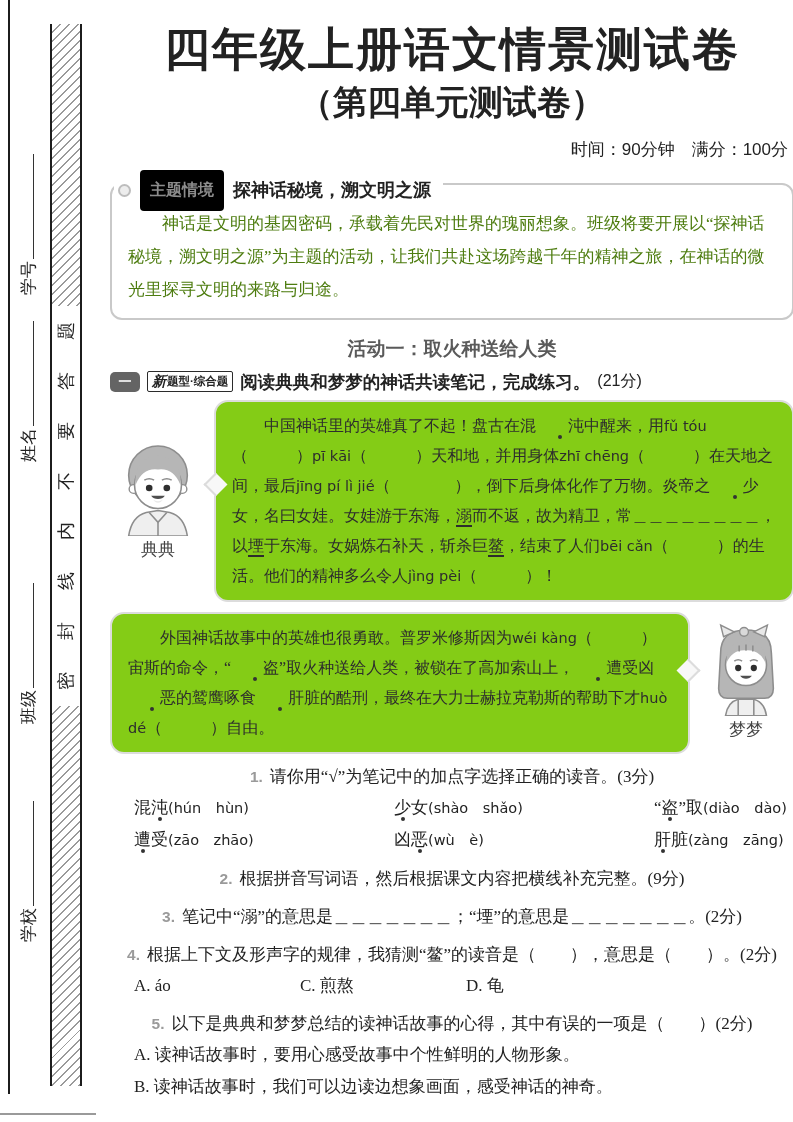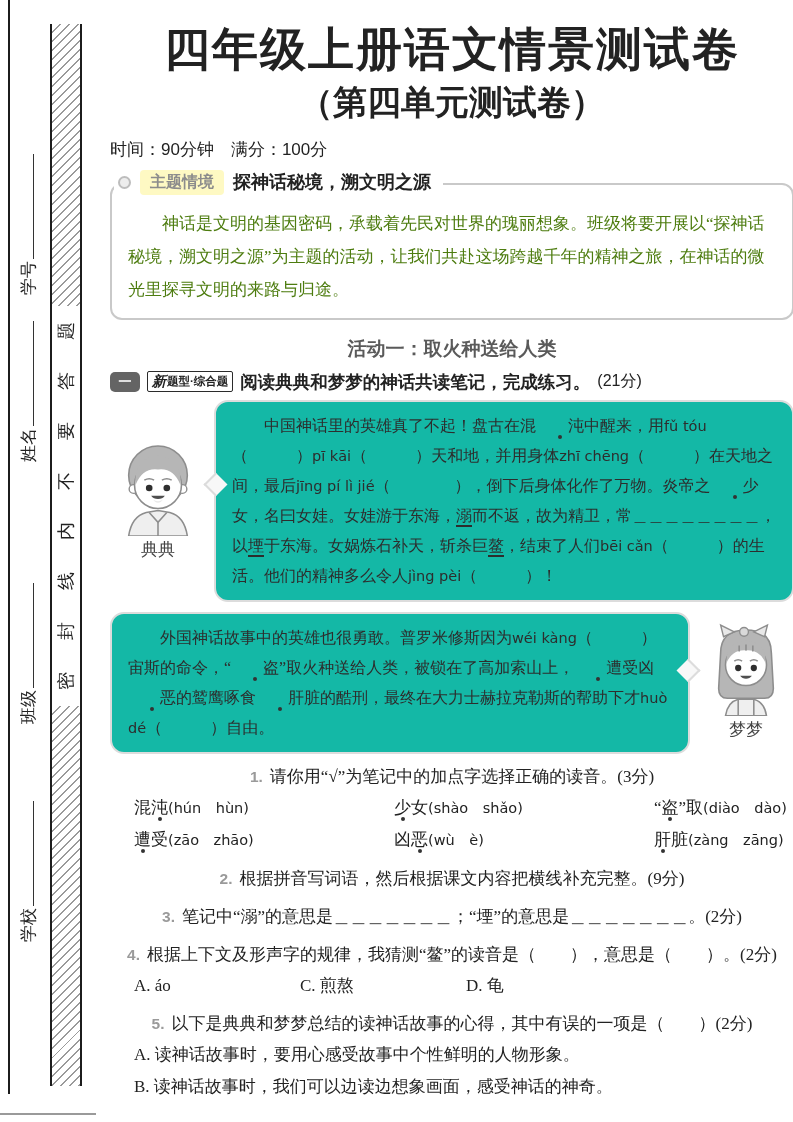--- a/index.html
+++ b/index.html
@@ -21,30 +21,30 @@
     transform:rotate(-90deg);font-size:18px;color:#222;}
   .field{position:absolute;transform:rotate(-90deg);transform-origin:0 0;white-space:nowrap;
     font-size:17px;color:#222;}
   .field-blank{display:inline-block;width:105px;height:0.9em;border-bottom:1.6px solid #333;margin-left:2px;}
   
   .main{position:absolute;left:110px;top:0;width:684px;}
   .page-title{margin-top:24px;text-align:center;font-size:46px;line-height:1.12;font-weight:800;
     letter-spacing:2px;font-family:"Liberation Sans","DejaVu Sans",sans-serif;}
   .page-subtitle{margin-top:4px;text-align:center;font-size:34px;font-weight:800;
     font-family:"Liberation Sans","DejaVu Sans",sans-serif;}
-  .page-meta{margin-top:12px;text-align:left;font-size:17px;padding-right:6px;
+  .page-meta{margin-top:12px;text-align:right;font-size:17px;padding-right:6px;
     font-family:"Liberation Sans","DejaVu Sans",sans-serif;}
   
   .theme-box{margin-top:22px;border:2px solid #c9c9c9;border-radius:12px;position:relative;
     padding:22px 16px 12px 16px;box-sizing:border-box;}
   .theme-head{position:absolute;top:-15px;left:2px;display:flex;align-items:center;gap:9px;
     background:#fff;padding:0 12px 0 4px;}
   .theme-dot{width:9px;height:9px;border-radius:50%;background:#ededed;border:2px solid #bdbdbd;}
-  .theme-pill{background:#fef9c3;color:#8c8c8c;font-size:16px;font-weight:700;border-radius:4px;
-    padding:2px 10px;font-family:"Liberation Sans","DejaVu Sans",sans-serif;}
+  .theme-pill{background:#000000;color:#8c8c8c;font-size:16px;font-weight:700;border-radius:4px;
+    padding:10px 10px;font-family:"Liberation Sans","DejaVu Sans",sans-serif;}
   .theme-title{font-size:18px;font-weight:800;font-family:"Liberation Sans","DejaVu Sans",sans-serif;}
   .theme-body{font-size:17px;line-height:33px;text-indent:2em;color:#4d7c0f;}
   
   .activity-heading{margin:16px 0 6px;text-align:center;font-size:19px;font-weight:800;color:#5a5a5a;
     font-family:"Liberation Sans","DejaVu Sans",sans-serif;}
   
   .section-row{display:flex;align-items:center;gap:7px;margin:8px 0 6px;}
   .num-badge{width:30px;height:20px;background:#646464;color:#fff;border-radius:5px;flex:none;
     display:flex;align-items:center;justify-content:center;font-size:13px;font-weight:700;}
   .type-badge{border:1.5px solid #2b2b2b;border-radius:2px;padding:0 4px;height:19px;flex:none;
@@ -54,21 +54,21 @@
   .sec-instruction{font-size:17.5px;font-weight:800;font-family:"Liberation Sans","DejaVu Sans",sans-serif;}
   .sec-score{font-size:16px;font-weight:400;font-family:"Liberation Sans","DejaVu Sans",sans-serif;}
   
   .chat-row{display:flex;gap:8px;}
   .row1{margin-top:6px;}
   .row2{margin-top:10px;}
   .avatar-col{width:96px;flex:none;display:flex;flex-direction:column;align-items:center;}
   .avatar-col.boy{padding-top:40px;}
   .avatar-col.girl{padding-top:8px;}
   .avatar-name{font-size:17px;margin-top:2px;color:#444;}
-  .speech{position:relative;flex:1;background:#14b8a6;border:2px solid #dcdcdc;border-radius:14px;
+  .speech{position:relative;flex:1;background:#84cc16;border:2px solid #dcdcdc;border-radius:14px;
     padding:9px 16px;font-size:16px;line-height:30px;color:#2d2d2d;box-sizing:border-box;}
   .rich{white-space:pre-wrap;text-indent:2em;}
   .tail{position:absolute;width:15px;height:15px;background:#f8f8f8;transform:rotate(45deg);}
   .tail-left{left:-9px;top:74px;border-left:2px solid #dcdcdc;border-bottom:2px solid #dcdcdc;}
   .tail-right{right:-9px;top:48px;border-right:2px solid #dcdcdc;border-top:2px solid #dcdcdc;}
   
   .mk-dot{position:relative;display:inline-block;line-height:1.15;}
   .mk-dot::after{content:"";position:absolute;left:50%;margin-left:-2px;bottom:-4px;
     width:4px;height:4px;border-radius:50%;background:#333;}
   .mk-u{text-decoration:underline;text-underline-offset:4px;text-decoration-thickness:1.5px;}

